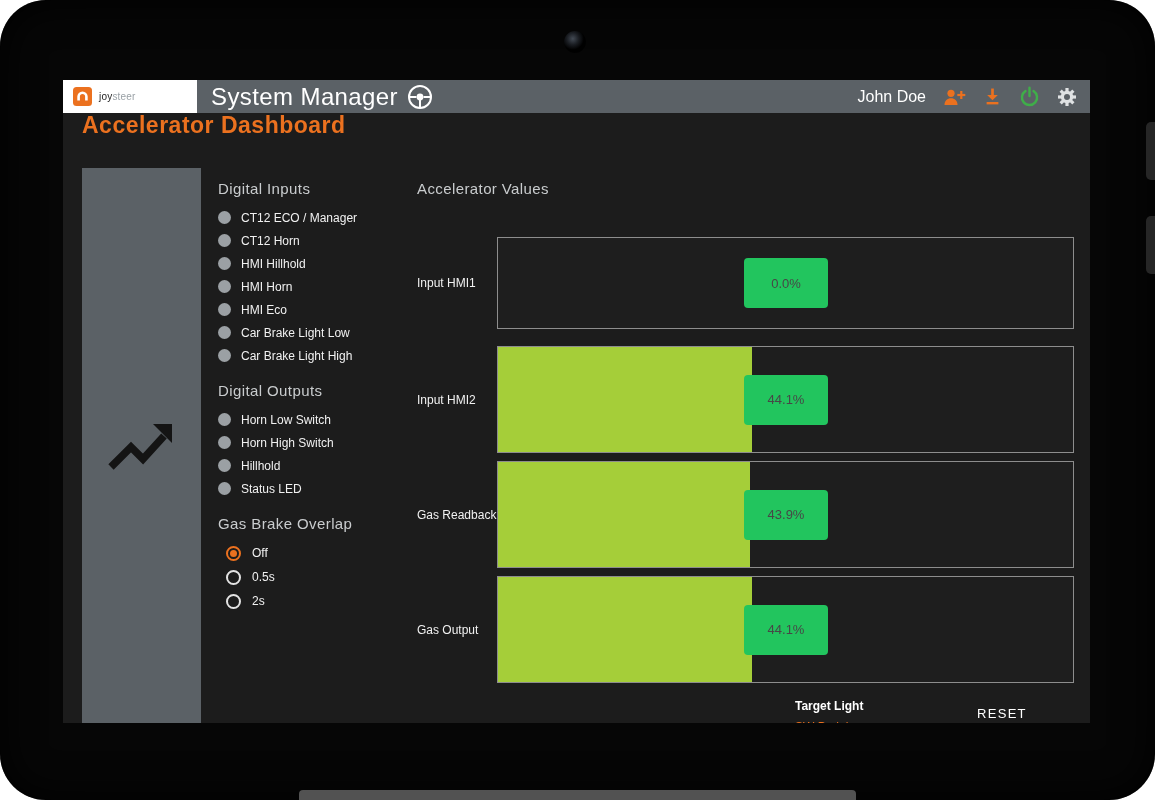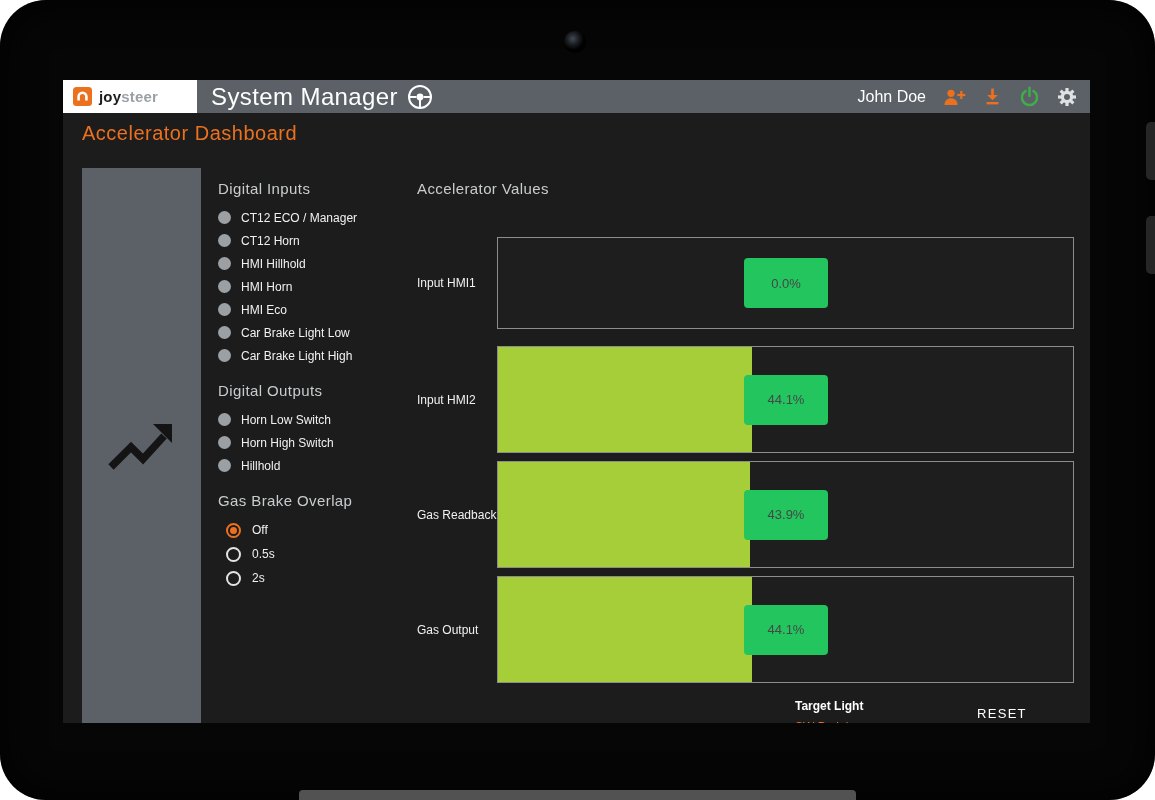--- a/index.html
+++ b/index.html
@@ -40,38 +40,38 @@
   
   .appbar{
     position:absolute;top:0;left:0;right:0;height:33px;
     background:#5b6166;display:flex;align-items:center;
   }
   .logo-box{
     width:134px;height:33px;background:#ffffff;
     display:flex;align-items:center;gap:7px;
     padding-left:10px;box-sizing:border-box;flex:none;
   }
-  .logo-text{font-size:15px;font-weight:700;letter-spacing:.2px;}
+  .logo-text{font-size:10px;font-weight:400;letter-spacing:.2px;}
   .lt-bold{color:#1d1d1d;}
   .lt-gray{color:#9aa1a6;}
   .app-title{
     margin-left:14px;color:#ffffff;font-size:24px;font-weight:400;letter-spacing:.4px;
     white-space:nowrap;
   }
   .wheel{margin-left:9px;flex:none;}
   .appbar-right{
     margin-left:auto;display:flex;align-items:center;gap:17px;padding-right:13px;
   }
   .user-name{color:#ffffff;font-size:16px;}
   .icon-btn{display:flex;align-items:center;cursor:pointer;}
 
   
   .page-title{
-    position:absolute;left:19px;top:42px;margin:0;
-    font-size:20px;font-weight:400;letter-spacing:.5px;color:#EB711F;
+    position:absolute;left:19px;top:32px;margin:0;
+    font-size:23px;font-weight:700;letter-spacing:.5px;color:#EB711F;
   }
 
   
   .nav-rail{
     position:absolute;left:19px;top:88px;width:119px;height:555px;
     background:#5b6166;display:flex;align-items:center;justify-content:center;
   }
 
   
   .controls{position:absolute;left:155px;top:100px;width:200px;}
@@ -244,20 +244,24 @@
         <span class="led-label">Horn Low Switch</span>
       </div>
       <div class="led-item">
         <span class="led-dot"></span>
         <span class="led-label">Horn High Switch</span>
       </div>
       <div class="led-item">
         <span class="led-dot"></span>
         <span class="led-label">Hillhold</span>
       </div>
+      <div class="led-item">
+        <span class="led-dot"></span>
+        <span class="led-label">Status LED</span>
+      </div>
 
       <div class="section-title gap">Gas Brake Overlap</div>
 
       <div class="radio-group">
         <div class="radio-item selected">
           <span class="radio-circle"></span>
           <span class="radio-label">Off</span>
         </div>
         <div class="radio-item">
           <span class="radio-circle"></span>

